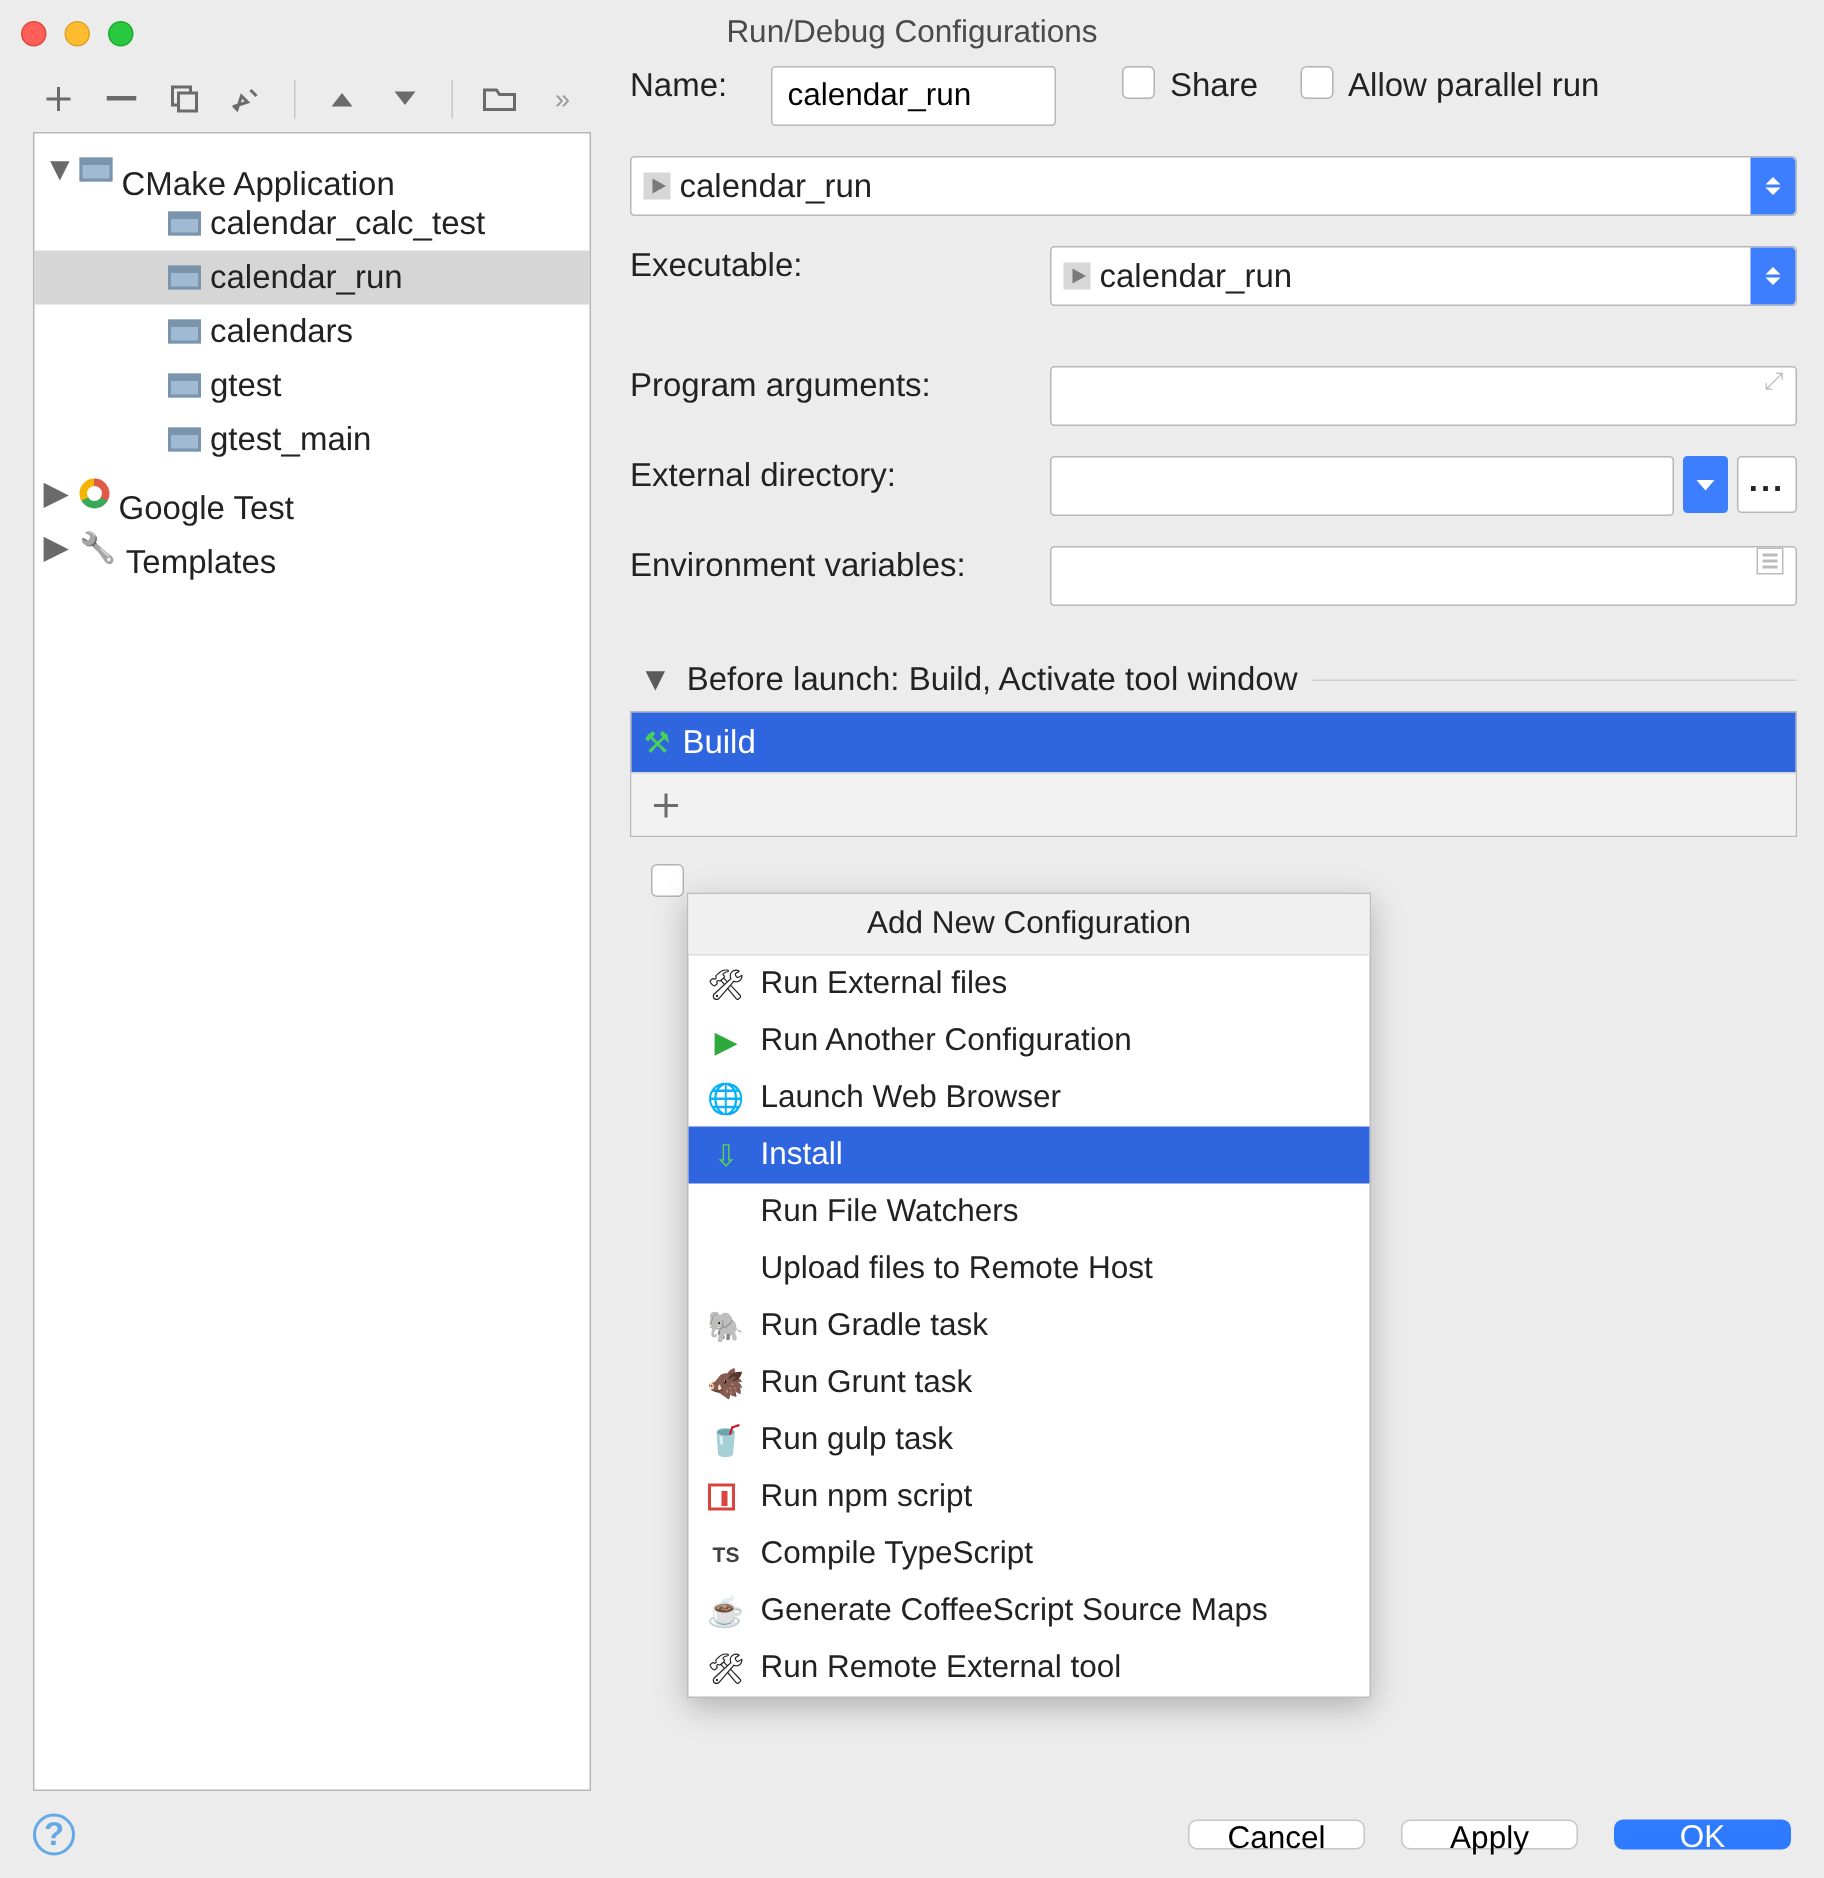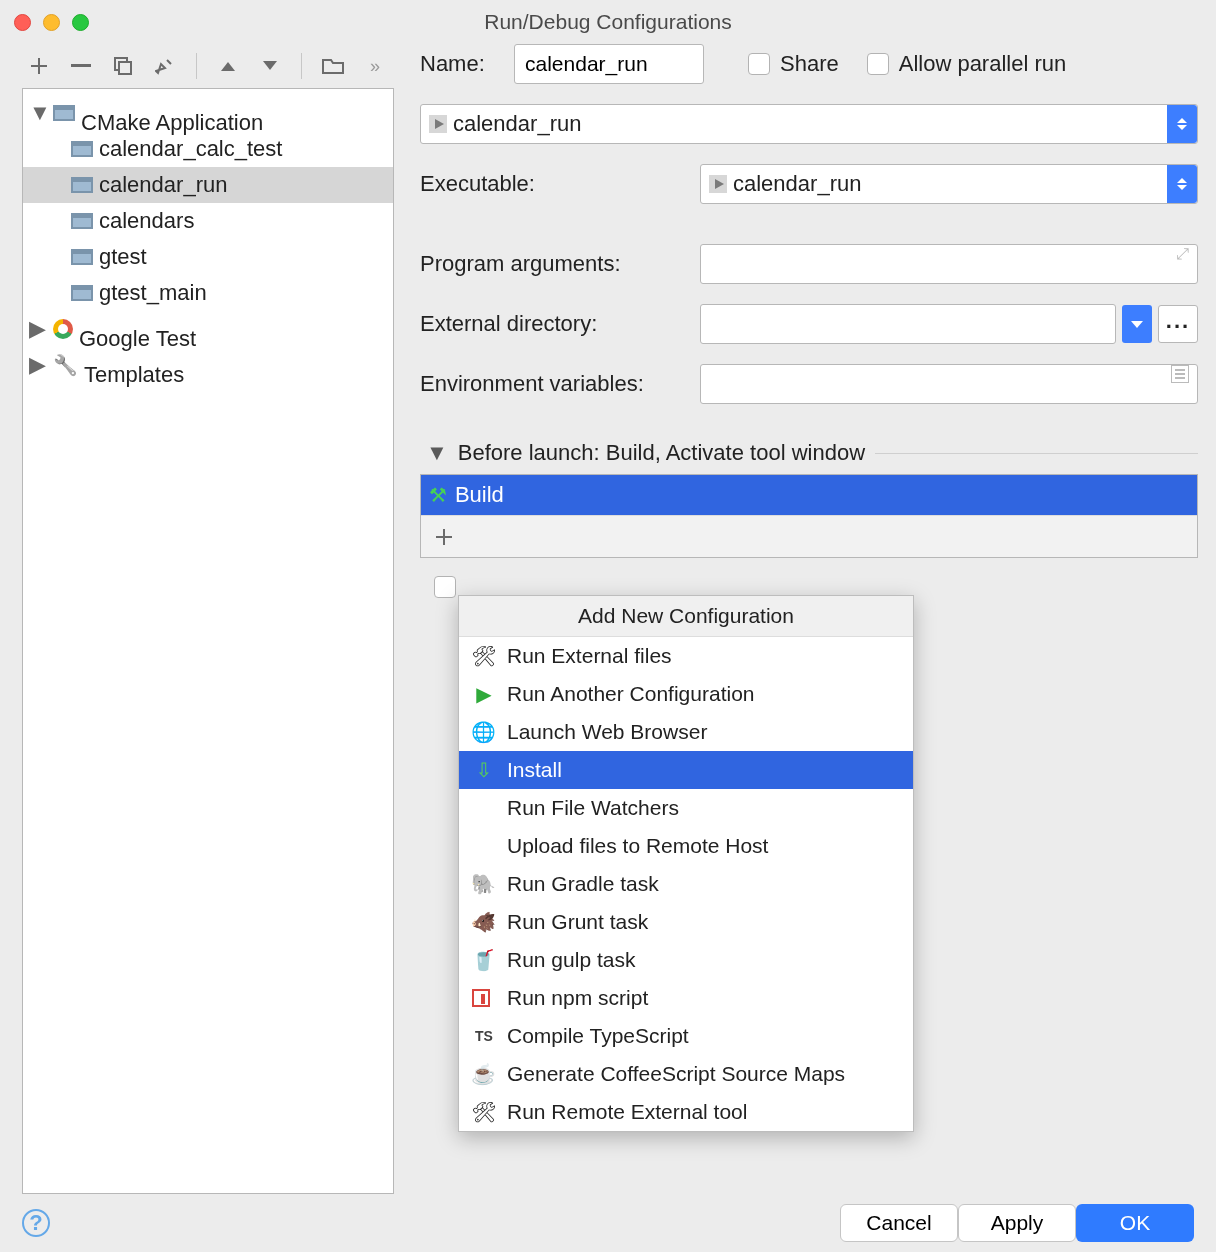--- a/index.html
+++ b/index.html
@@ -15,32 +15,32 @@
 
 .body { display: flex; height: 1150px; padding: 0 18px 0 22px; }
 
 
 .side { width: 372px; display: flex; flex-direction: column; }
 .side-tb { height: 44px; display: flex; align-items: center; gap: 20px; padding-left: 6px; }
 .side-tb .sep { width: 1px; height: 26px; background: #c7c7c7; }
 .ico { width: 22px; height: 22px; display: inline-flex; align-items: center; justify-content: center; color: #6b6b6b; }
 .tree { background: #fff; border: 1px solid #b7b7b7; flex: 1; padding-top: 6px; }
 .node { display: flex; align-items: center; height: 36px; padding-left: 6px; gap: 6px; }
-.node.child { padding-left: 48px; }
+.node.child { padding-left: 89px; }
 .node.sel { background: #d6d6d6; }
 .arrow { width: 18px; display: inline-block; color: #6a6a6a; }
 .bold { font-weight: 400; margin-top: 20px; }
 .cmake-ico { width: 22px; height: 16px; background: #9fbad2; border: 2px solid #7a94ab; border-top-width: 5px; }
 .gtest-ico { width: 20px; height: 20px; border-radius: 50%; background: conic-gradient(#e05a47 0 120deg, #39a85b 120deg 240deg, #f4b400 240deg 360deg); position: relative; }
 .gtest-ico::after { content: ""; position: absolute; inset: 5px; background: #fff; border-radius: 50%; }
 .wrench-ico::before { content: "🔧"; font-size: 20px; filter: grayscale(1); }
 
 
 .main { flex: 1; padding-left: 26px; position: relative; }
-.row { display: flex; align-items: center; margin-bottom: 20px; }
+.row { display: flex; margin-bottom: 20px; }
 .lbl { width: 280px; font-size: 22px; }
 .txt { border: 1px solid #b7b7b7; background: #fff; height: 40px; padding: 0 10px; font-size: 21px; border-radius: 3px; }
 .name-in { width: 190px; margin-right: 44px; }
 .chk { width: 22px; height: 22px; border: 1px solid #b3b3b3; border-radius: 4px; background: #fff; margin-right: 10px; }
 .sel-box { flex: 1; display: flex; align-items: center; border: 1px solid #b7b7b7; background: #fff; height: 40px; border-radius: 3px; padding: 0 0 0 8px; }
 .sel-box .cap { flex: 1; padding-left: 6px; }
 .sel-caret { width: 30px; height: 38px; background: #3d7eff; border-radius: 0 3px 3px 0; display: flex; flex-direction: column; align-items: center; justify-content: center; gap: 2px; }
 .sel-caret::before, .sel-caret::after { content: ""; border-left: 5px solid transparent; border-right: 5px solid transparent; }
 .sel-caret::before { border-bottom: 5px solid #fff; }
 .sel-caret::after { border-top: 5px solid #fff; }
@@ -67,21 +67,21 @@
   background: #fff; border: 1px solid #bdbdbd; box-shadow: 0 6px 20px rgba(0,0,0,0.25);
 }
 .popup-title { text-align: center; padding: 8px 0; background: #f0f0f0; border-bottom: 1px solid #ddd; font-size: 21px; }
 .pi { display: flex; align-items: center; height: 38px; padding-left: 12px; gap: 10px; font-size: 21px; }
 .pi.sel { background: #3065e0; color: #fff; }
 .pi .em { width: 26px; text-align: center; font-size: 20px; }
 
 .footer { position: absolute; left: 0; right: 0; bottom: 0; height: 58px; display: flex; align-items: center; padding: 0 22px; }
 .help { width: 28px; height: 28px; border: 2px solid #64a8e8; border-radius: 50%; color: #64a8e8; text-align: center; line-height: 24px; font-weight: bold; }
 .spacer { flex: 1; }
-.btn { height: 38px; min-width: 118px; border: 1px solid #c5c5c5; background: #fff; border-radius: 6px; font-size: 21px; margin-left: 0; }
+.btn { height: 20px; min-width: 118px; border: 1px solid #c5c5c5; background: #fff; border-radius: 6px; font-size: 21px; margin-left: 24px; }
 .btn.primary { background: #2f7bff; color: #fff; border: none; }
 
 svg { display: block; }
 </style>
 </head>
 <body>
 
 <div class="titlebar">
   <div class="traffic">
     <div class="tl red"></div>

